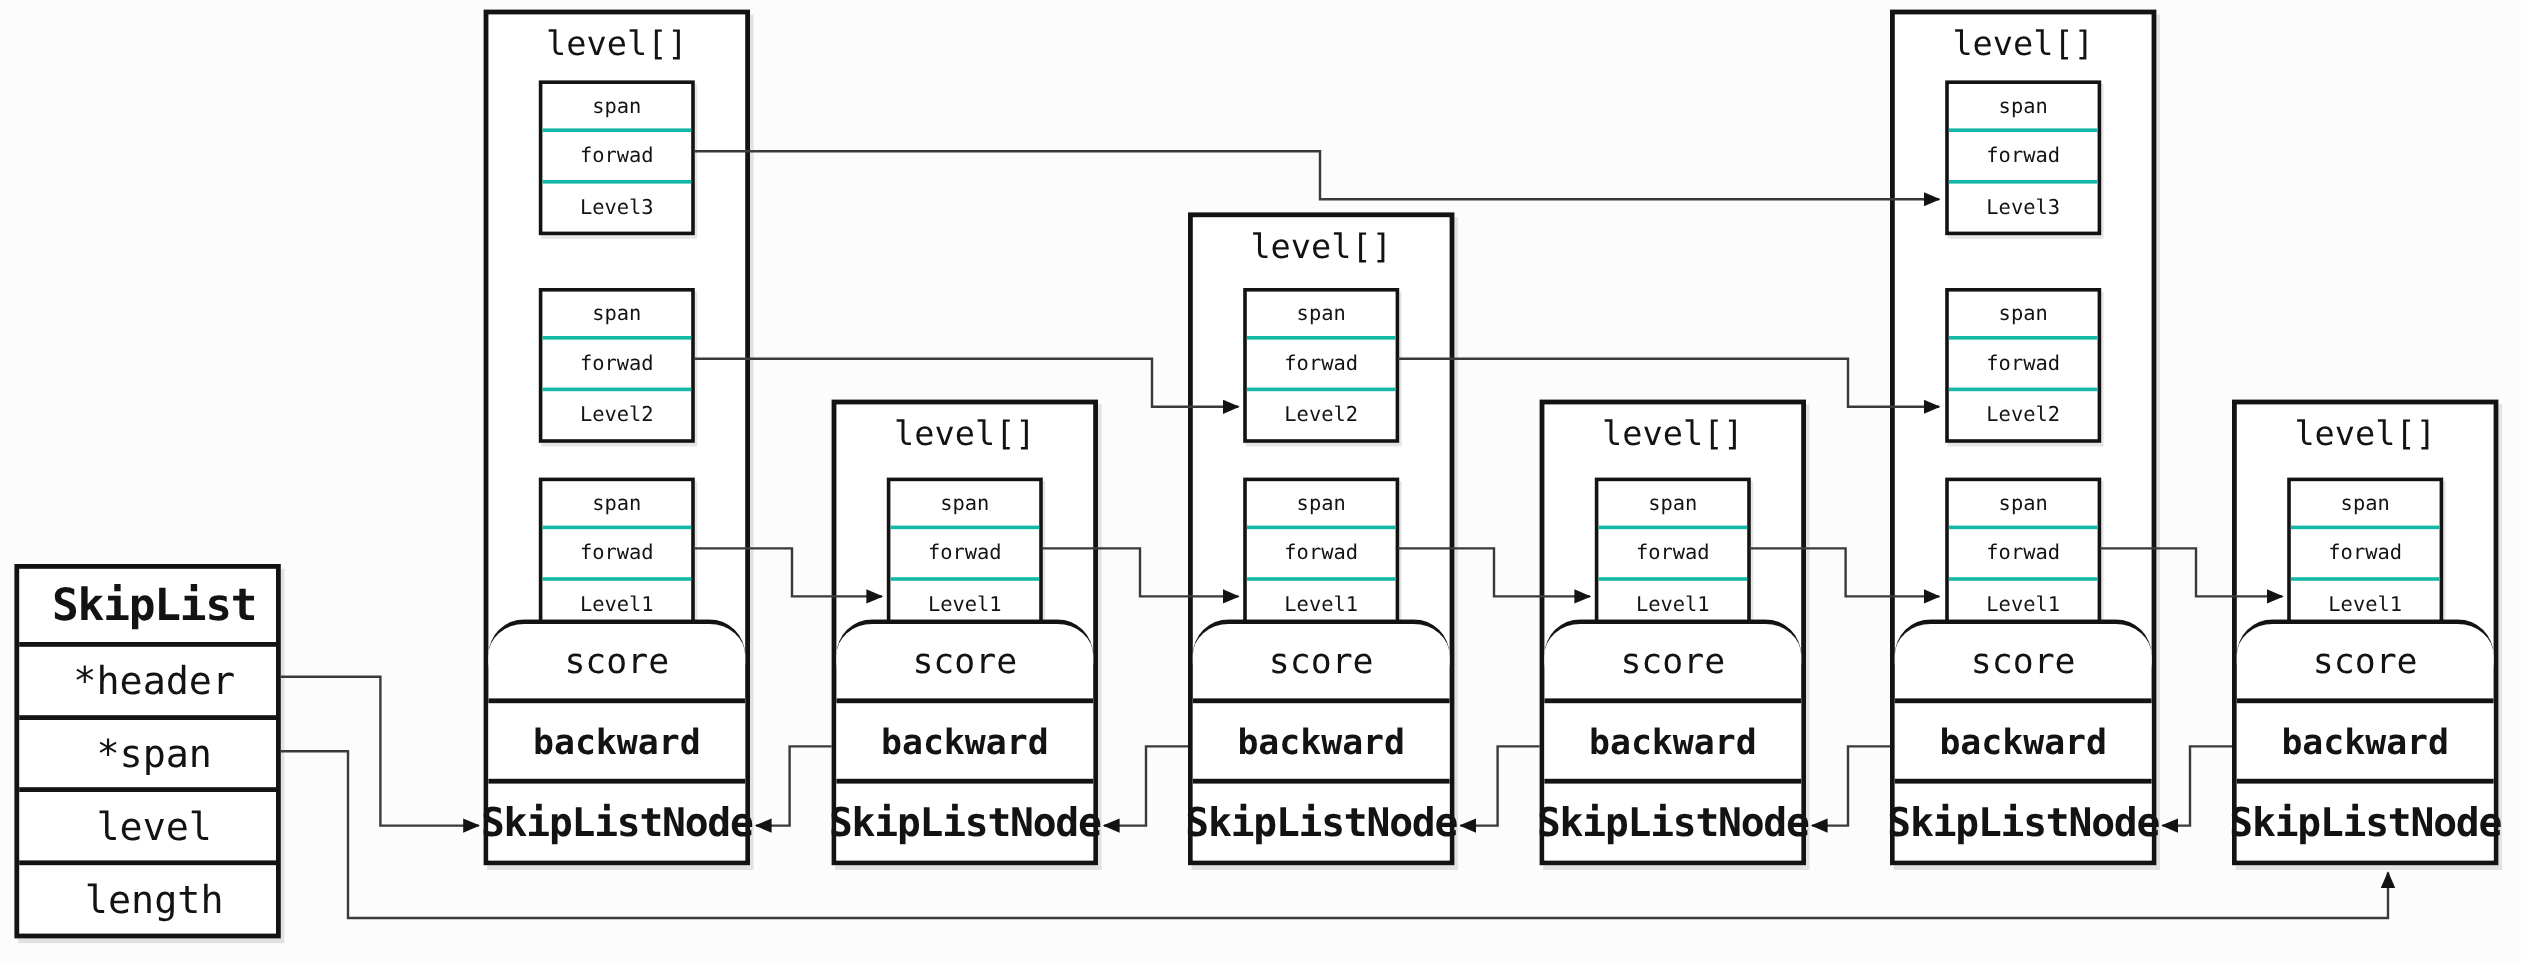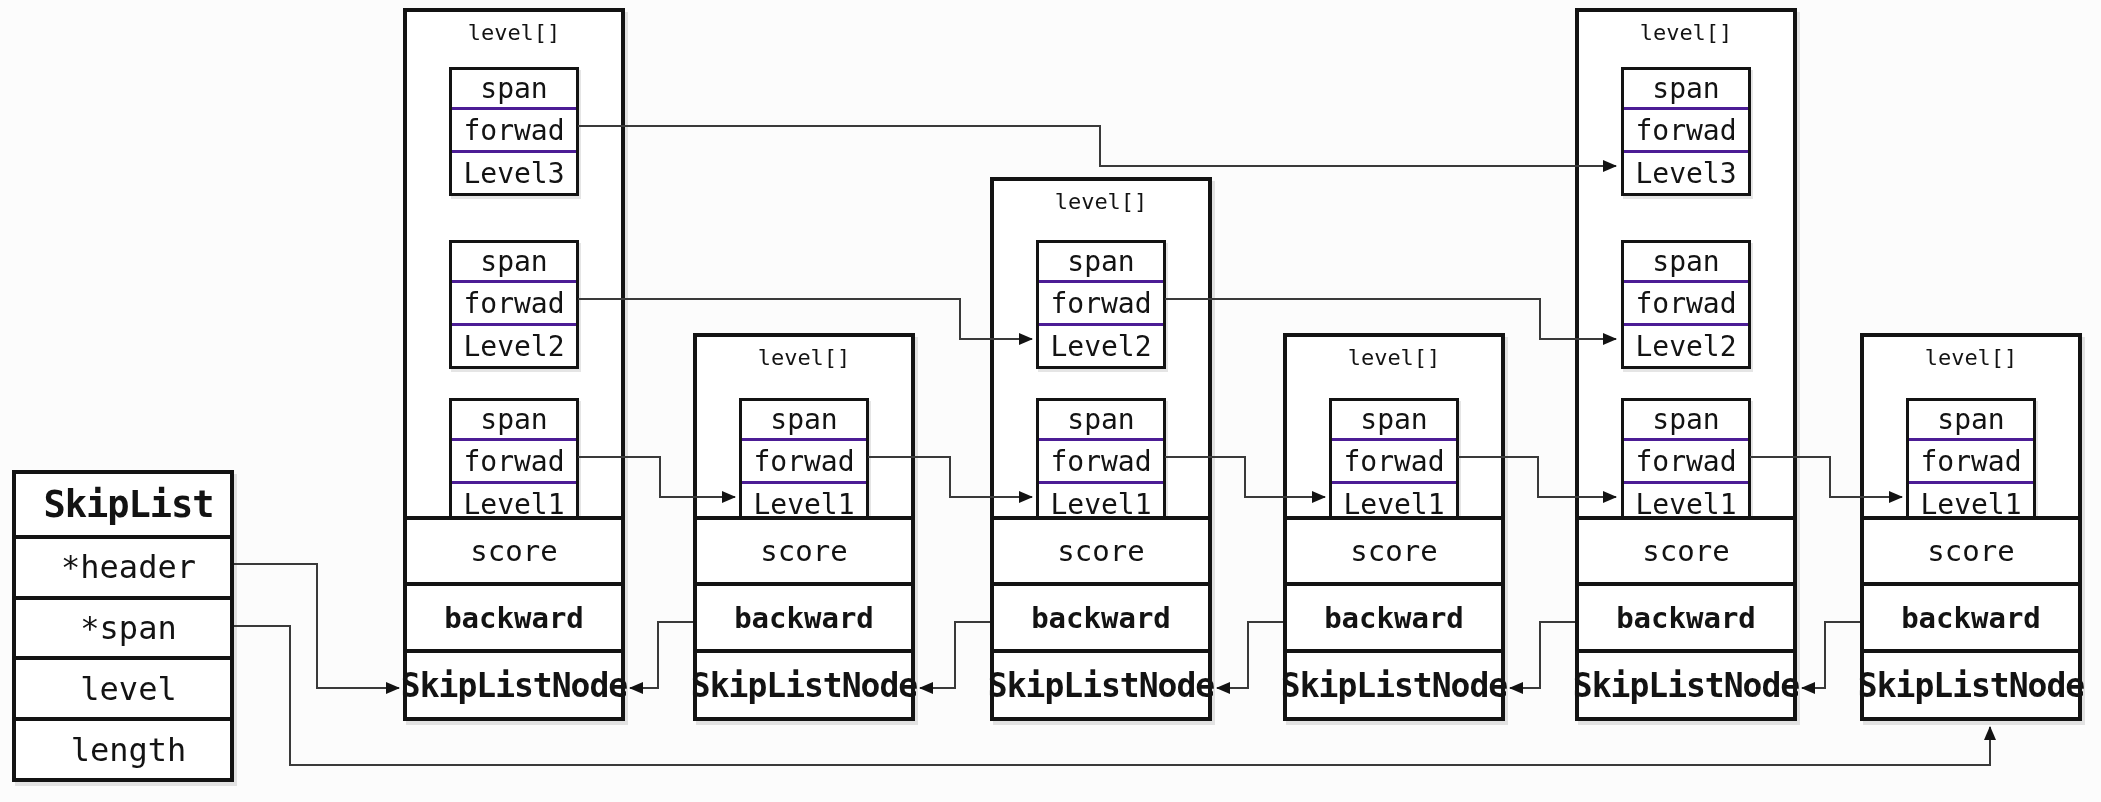--- a/index.html
+++ b/index.html
@@ -10,31 +10,31 @@
   .box{
     position:absolute;background:#ffffff;border:4px solid #131313;box-sizing:border-box;
     box-shadow:3px 4px 0 rgba(0,0,0,0.10);
   }
   
   .skiplist{left:12px;top:470px;width:222px;height:312px;display:grid;grid-template-rows:repeat(5,1fr);}
   .skiplist>div{display:flex;align-items:center;justify-content:center;padding-left:11px;}
   .sl-title{font-weight:bold;font-size:37px;letter-spacing:-1px;}
   .sl-field{font-size:32px;border-top:4px solid #131313;}
   
-  .node-title{position:absolute;top:8px;left:0;right:0;text-align:center;font-size:22px;}
+  .node-title{position:absolute;top:8px;left:0;right:0;text-align:center;font-size:28px;}
   .entry{
     position:absolute;left:42px;width:130px;border:3px solid #131313;background:#fff;
     box-sizing:border-box;box-shadow:2px 3px 0 rgba(0,0,0,0.10);
   }
-  .e-row{height:37px;display:flex;align-items:center;justify-content:center;font-size:28px;}
-  .e-row+.e-row{border-top:3px solid #4c1d95;height:40px;text-align:center;}
+  .e-row{height:37px;display:flex;align-items:center;justify-content:center;font-size:17px;}
+  .e-row+.e-row{border-top:3px solid #14b8a6;height:40px;text-align:center;}
   .e-lvl{font-weight:normal;}
   .bottom{position:absolute;left:0;right:0;bottom:0;}
   .brow{border-top:4px solid #131313;display:flex;align-items:center;justify-content:center;font-size:29px;background:#fff;}
-  .brow.score{height:62px;}
+  .brow.score{height:62px;border-radius:30px;}
   .brow.back{height:63px;font-weight:bold;}
   .brow.type{height:64px;font-weight:bold;font-size:33px;letter-spacing:-1px;}
   
   .arrows{position:absolute;left:0;top:0;pointer-events:none;}
 </style>
 </head>
 <body>
 
 <div class="canvas">
 

